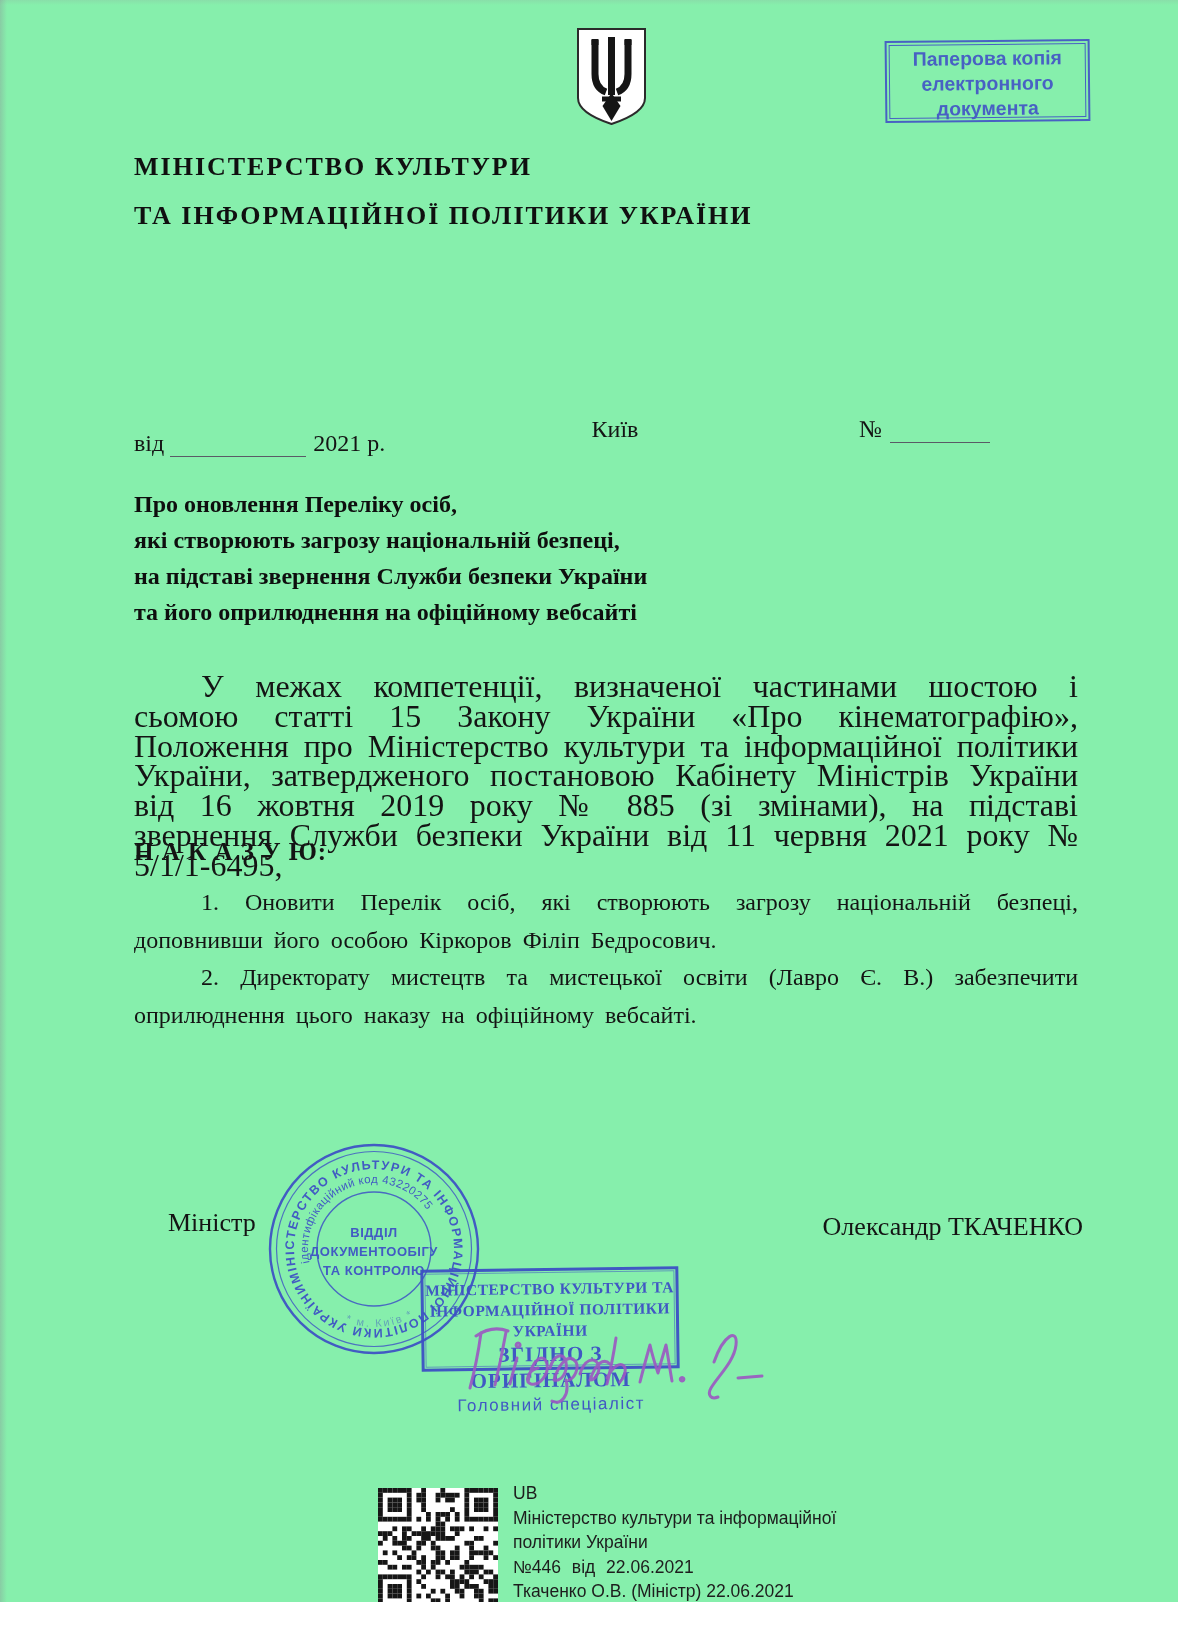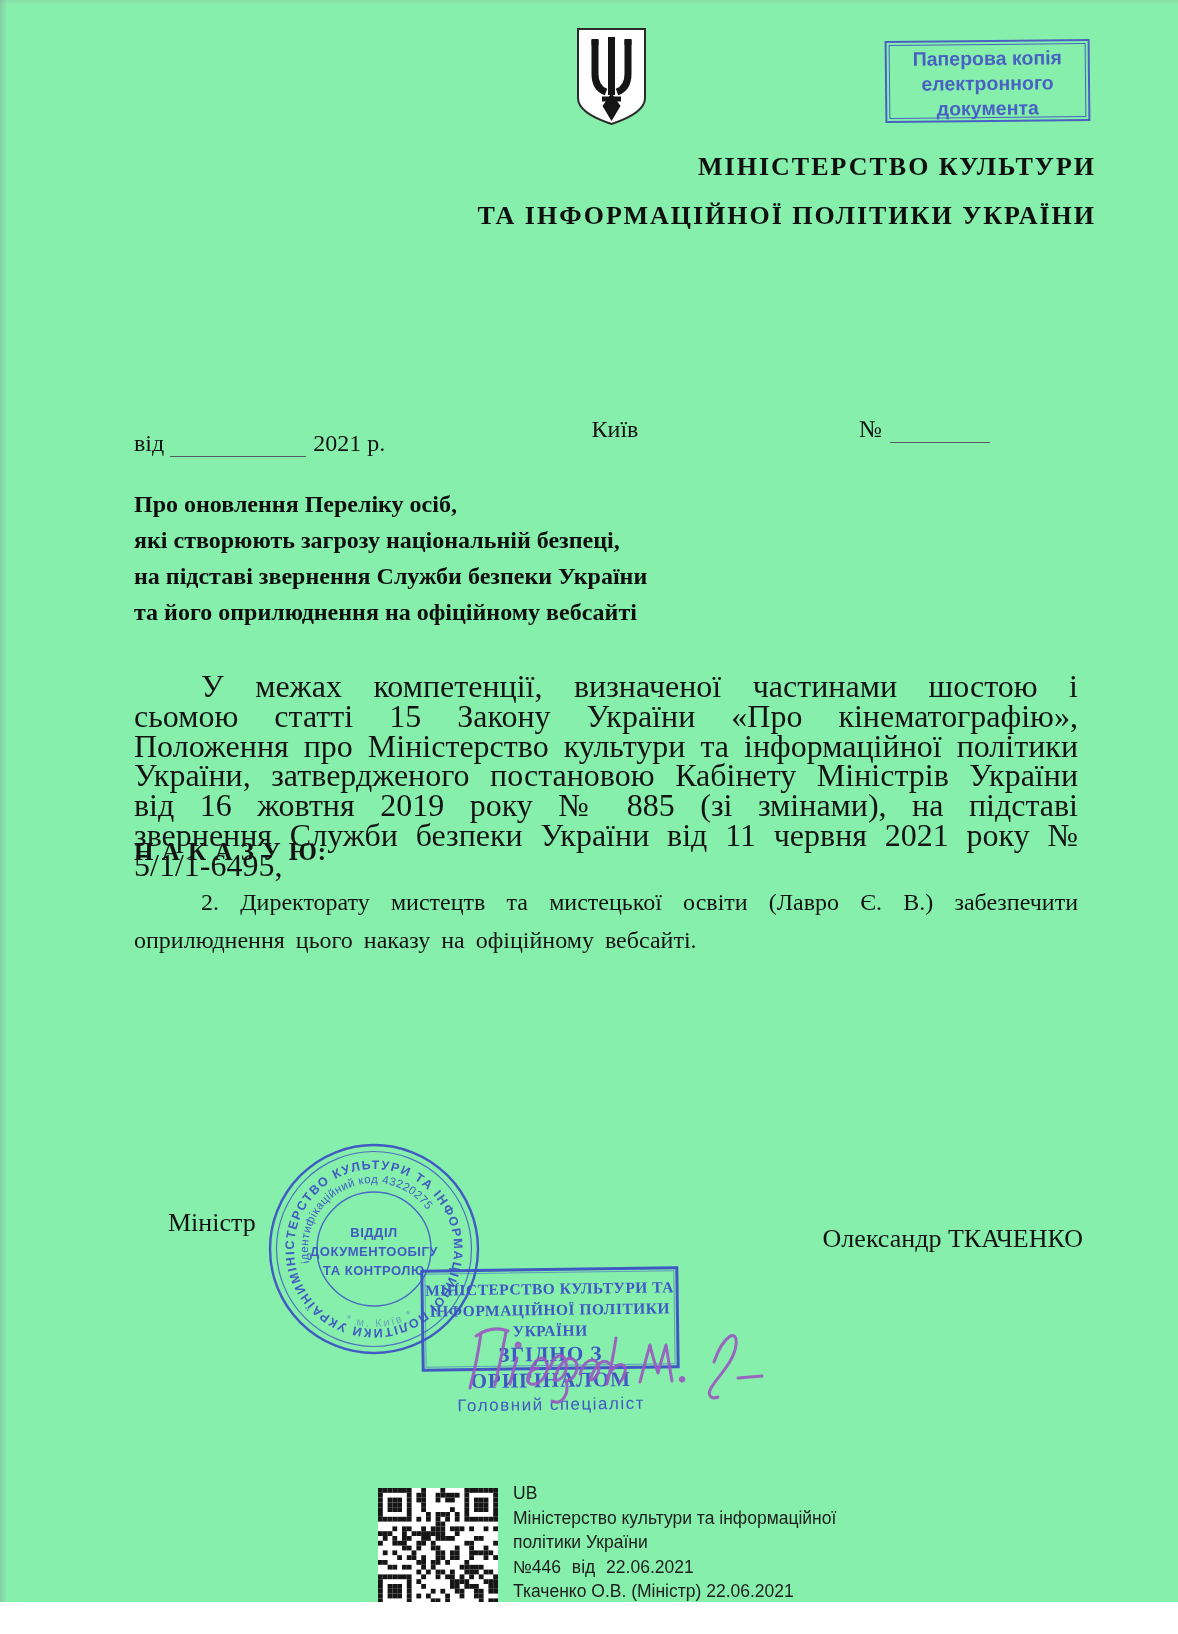--- a/index.html
+++ b/index.html
@@ -10,21 +10,21 @@
   .edge-top{position:absolute;left:0;top:0;width:100%;height:5px;
         background:linear-gradient(to bottom,rgba(150,150,158,.18),rgba(255,255,255,0));}
 
   
   .emblem{position:absolute;left:573px;top:25px;width:77px;height:103px;}
   .paper-stamp{position:absolute;left:885px;top:40px;width:205px;height:82px;
         border:2.5px solid #4356c6;transform:rotate(-.6deg);color:#4356c6;
         font-family:"Liberation Sans",sans-serif;font-weight:600;font-size:19.5px;
         line-height:25px;text-align:center;padding-top:4px;box-sizing:border-box;opacity:.92;}
   .paper-stamp .inner-line{position:absolute;inset:2px;border:1px solid #4356c6;pointer-events:none;}
-  .ministry-l1,.ministry-l2,.doc-type{position:absolute;left:134px;width:962px;text-align:right;
+  .ministry-l1,.ministry-l2,.doc-type{position:absolute;left:134px;width:962px;text-align:left;
         font-weight:bold;color:#101010;}
   .ministry-l1{top:152px;font-size:26px;letter-spacing:2px;}
   .ministry-l2{top:201px;font-size:26px;letter-spacing:2px;}
   .doc-type{top:303px;font-size:31px;letter-spacing:3px;}
 
   
   .meta-row{position:absolute;left:134px;top:416px;width:962px;height:34px;font-size:24px;}
   .meta-date{position:absolute;left:0;top:0;margin-top:14px;}
   .meta-city{position:absolute;left:50%;transform:translateX(-50%);top:0;}
   .meta-number{position:absolute;right:106px;top:0;}
@@ -38,21 +38,21 @@
   .intro{position:absolute;left:134px;top:672px;width:944px;font-size:32px;line-height:29.8px;
         text-align:justify;text-indent:67px;word-spacing:5px;}
   .order-word{position:absolute;left:134px;top:838px;font-size:25px;font-weight:bold;letter-spacing:1px;}
   .items{position:absolute;left:134px;top:884px;width:944px;font-size:24px;line-height:37.6px;
         text-align:justify;word-spacing:5px;}
   .items p{margin:0;text-indent:67px;}
 
   
   .sign-row{position:absolute;left:134px;top:1208px;width:962px;height:34px;font-size:26px;font-weight:normal;}
   .sign-title{position:absolute;left:34px;top:0;}
-  .sign-name{position:absolute;right:13px;top:16px;margin-left:10px;}
+  .sign-name{position:absolute;right:13px;top:4px;margin-left:10px;}
 
   
   .round-stamp{position:absolute;left:268px;top:1143px;width:212px;height:212px;opacity:.93;}
   .certify-stamp{position:absolute;left:421px;top:1268px;width:258px;height:102px;
         border:3px solid #3d50c5;transform:rotate(-.8deg);color:#3d50c5;text-align:center;
         box-sizing:border-box;padding-top:7px;opacity:.95;background:rgba(255,255,255,0);}
   .certify-stamp .inner-line{position:absolute;inset:1px;border:1px solid rgba(61,80,197,.55);}
   .cs-l1,.cs-l2{font-family:"Liberation Serif",serif;font-weight:bold;font-size:15.5px;line-height:21px;letter-spacing:.5px;}
   .cs-l3{font-family:"Liberation Serif",serif;font-weight:bold;font-size:21px;line-height:26px;letter-spacing:1px;}
   .cs-l4{font-family:"Liberation Sans",sans-serif;font-size:17px;line-height:23px;letter-spacing:1.5px;}
@@ -107,20 +107,21 @@
     <div>які створюють загрозу національній безпеці,</div>
     <div>на підставі звернення Служби безпеки України</div>
     <div>та його оприлюднення на офіційному вебсайті</div>
   </div>
 
   <div class="intro">У межах компетенції, визначеної частинами шостою і сьомою статті 15 Закону України «Про кінематографію», Положення про Міністерство культури та інформаційної політики України, затвердженого постановою Кабінету Міністрів України від 16 жовтня 2019 року № 885 (зі змінами), на підставі звернення Служби безпеки України від 11 червня 2021 року № 5/1/1-6495,</div>
 
   <div class="order-word">Н А К А З У Ю:</div>
 
   <div class="items">
+    <p>1. Оновити Перелік осіб, які створюють загрозу національній безпеці, доповнивши його особою Кіркоров Філіп Бедросович.</p>
     <p>2. Директорату мистецтв та мистецької освіти (Лавро Є. В.) забезпечити оприлюднення цього наказу на офіційному вебсайті.</p>
   </div>
 
   <div class="sign-row">
     <span class="sign-title">Міністр</span>
     <span class="sign-name">Олександр ТКАЧЕНКО</span>
   </div>
 
   <svg class="round-stamp" viewBox="0 0 212 212">
     <g fill="none" stroke="#3d50c5">

